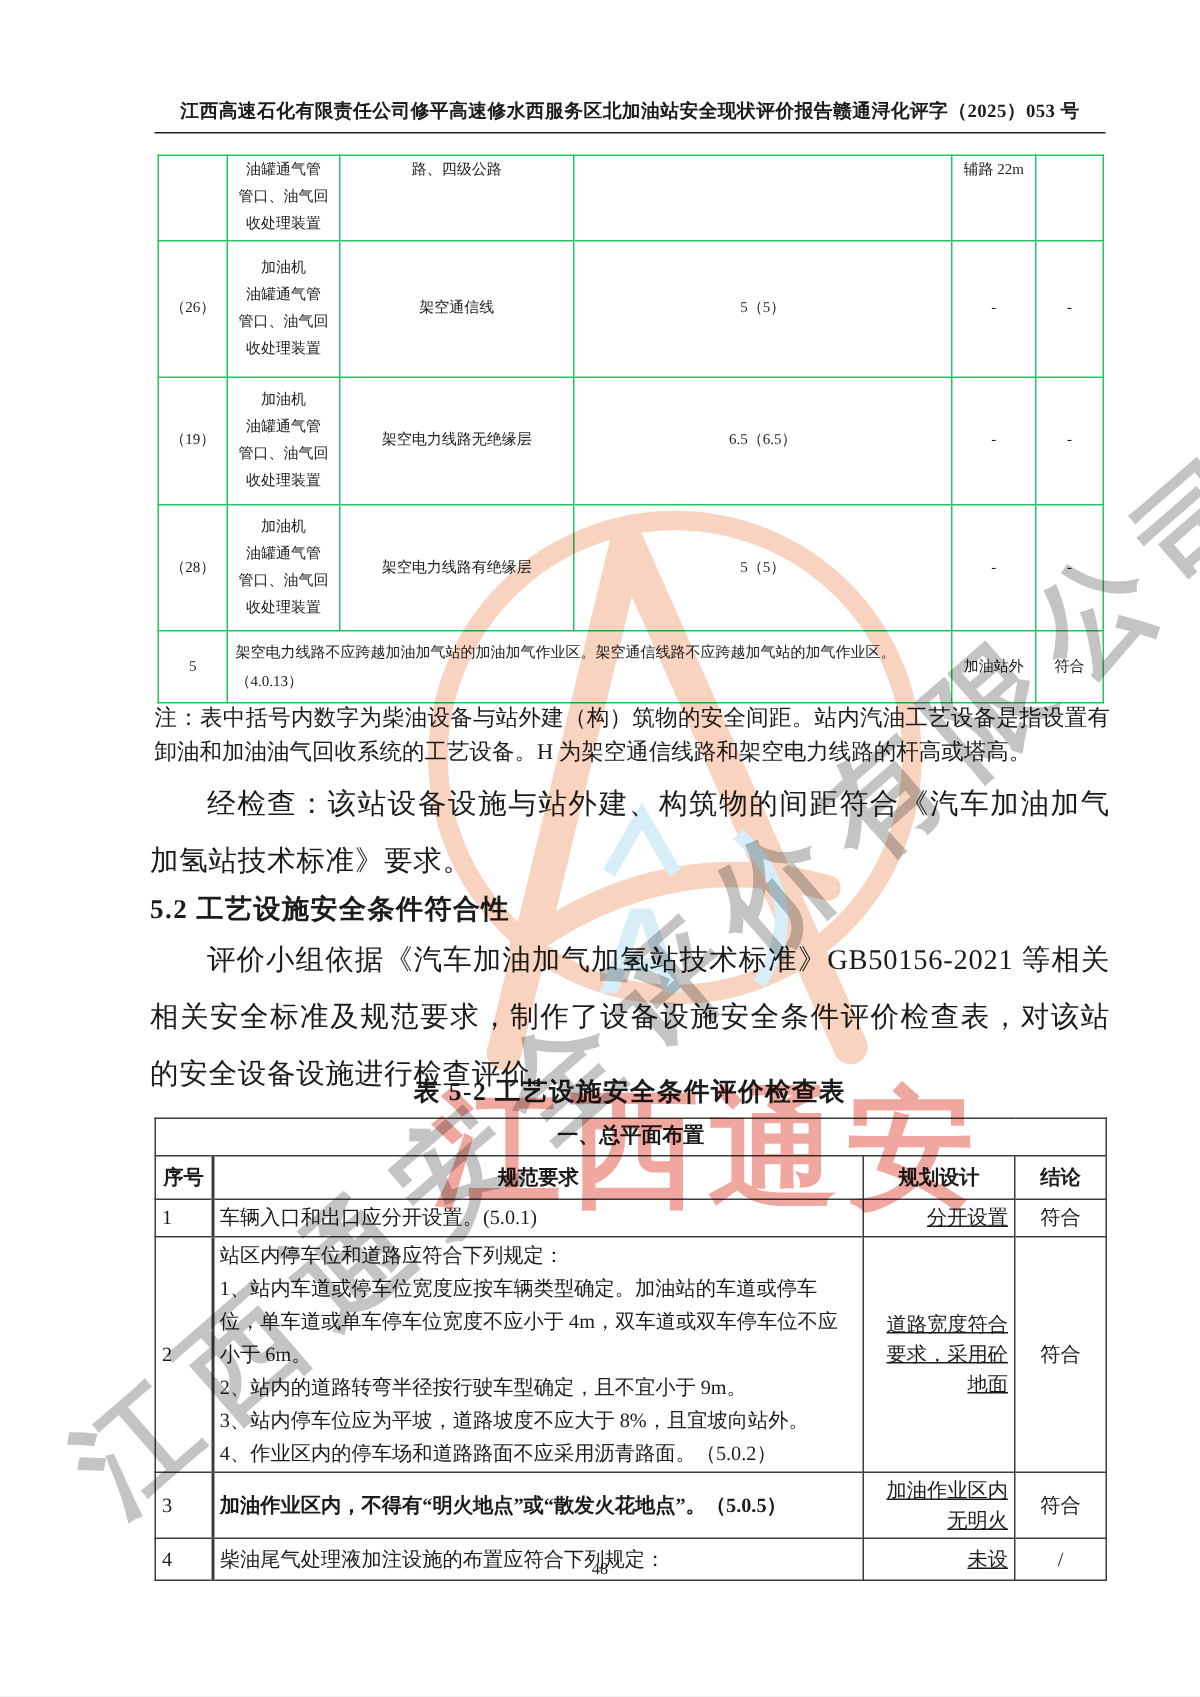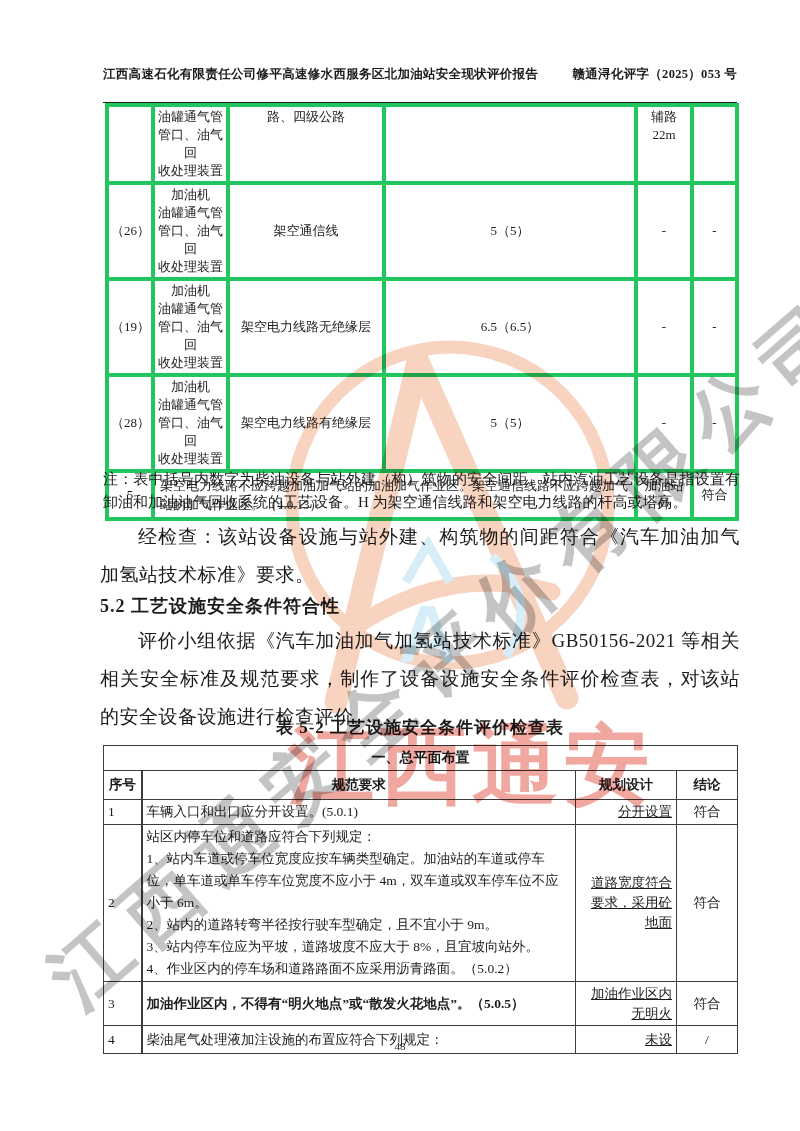--- a/index.html
+++ b/index.html
@@ -4,29 +4,29 @@
 <style>
   html,body{margin:0;padding:0;background:#e8e8e8;}
   .page{
     position:relative; width:800px; height:1131px; background:#ffffff;
     font-family:"Liberation Serif","DejaVu Serif",serif; color:#1c1c1c;
     overflow:hidden; margin:0 auto;
   }
   
   .hdr{
     position:absolute; left:103px; top:66px; width:634px;
-    border-bottom:1.5px solid #222; padding-bottom:19px;
-    display:flex; justify-content:space-between; align-items:flex-end;
+    border-bottom:1.5px solid #222; padding-bottom:5px;
+    display:flex; justify-content:center; align-items:flex-end;
     font-size:12.5px; font-weight:bold; letter-spacing:0.3px;
   }
   
   table{border-collapse:collapse; table-layout:fixed;}
   .t1{position:absolute; left:105px; top:103px; width:630px;}
   .t1 td{
-    border:4px solid #22c55e; font-size:13px; line-height:18px;
+    border:1px solid #22c55e; font-size:10px; line-height:18px;
     text-align:center; vertical-align:middle; padding:1px 2px;
     white-space:pre-line; overflow:hidden;
   }
   .t1 tr.toprow td{vertical-align:top;}
   .t1 td.req{text-align:left; padding:2px 5px; white-space:normal; line-height:19px;}
   .note{
     position:absolute; left:103px; top:468px; width:637px;
     font-size:15px; line-height:23px; text-align:justify;
   }
   

